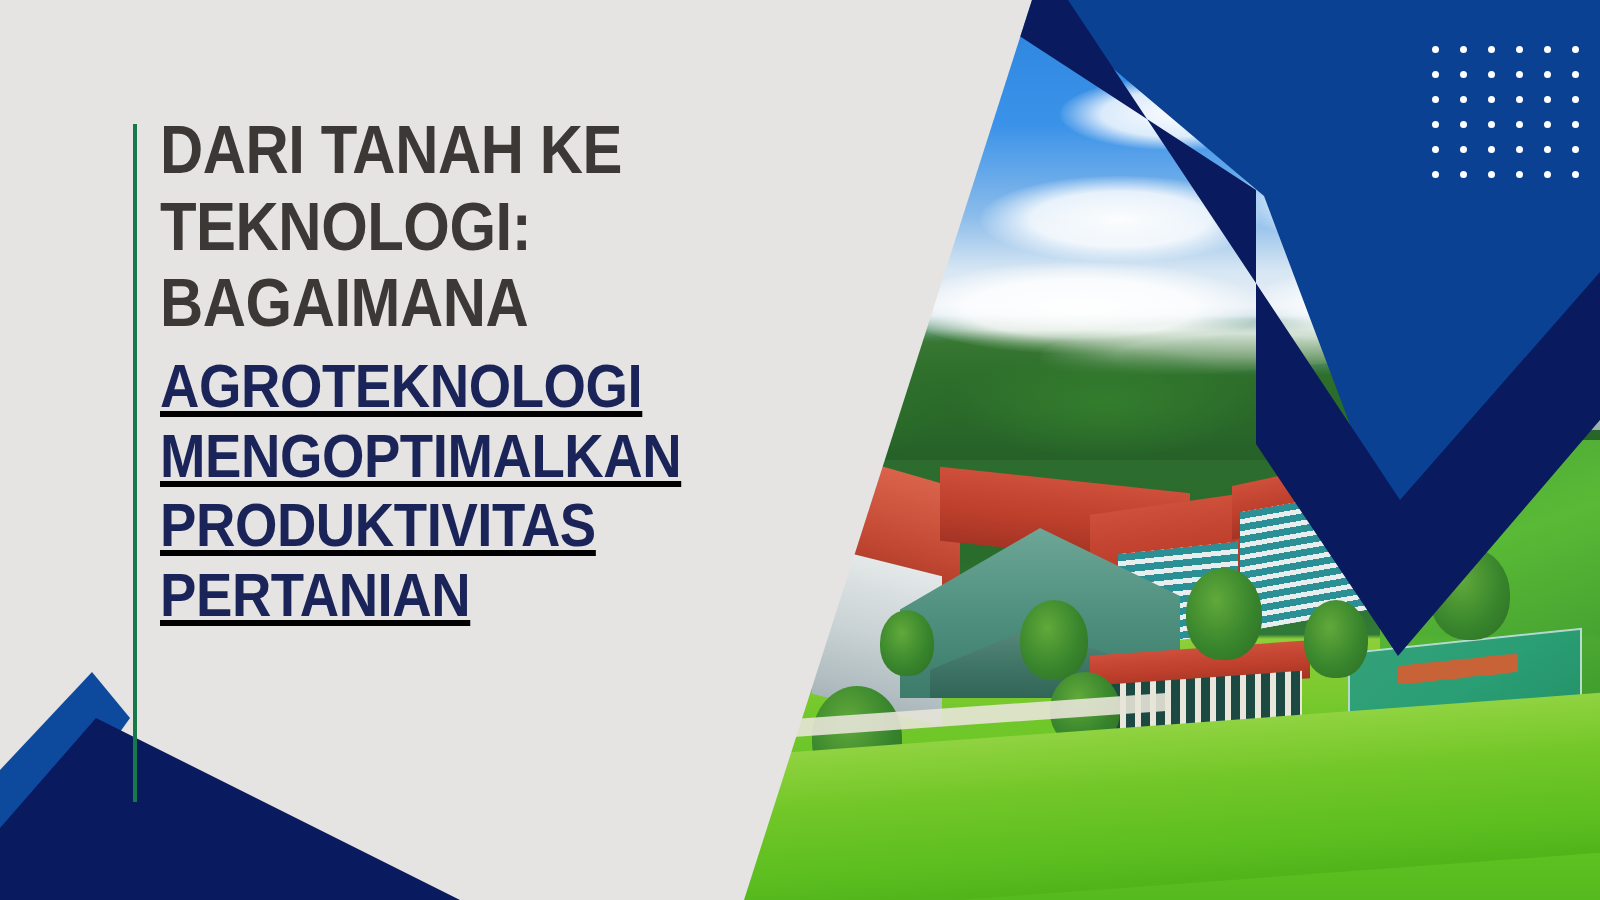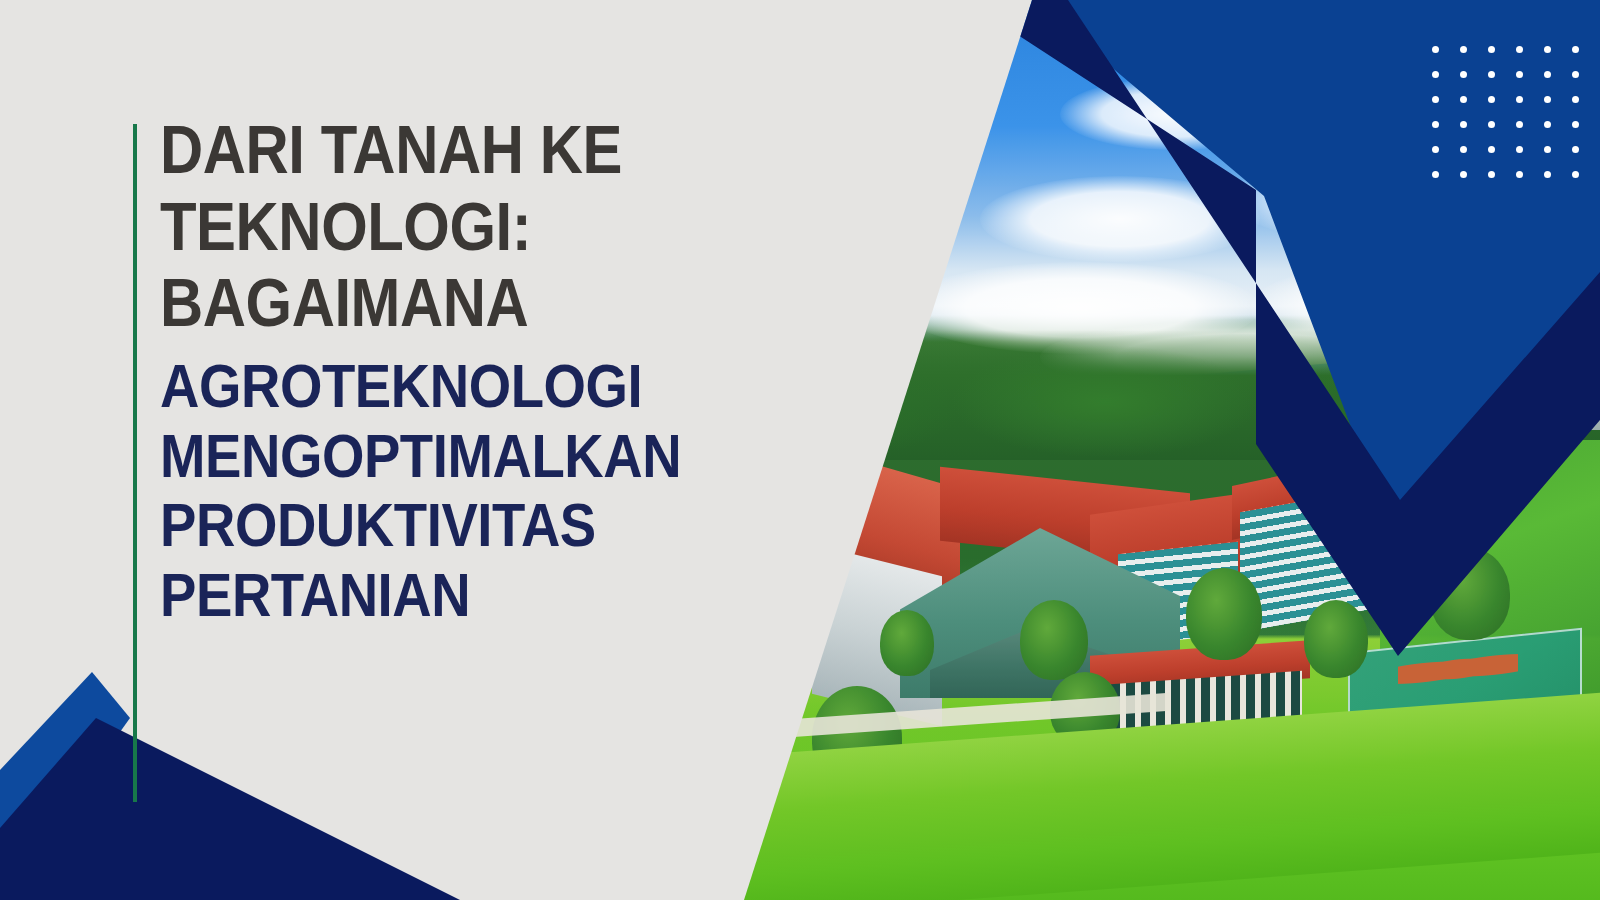--- a/index.html
+++ b/index.html
@@ -206,21 +206,21 @@
   .line.gray {
     color: #3b3835;
     font-size: 68px;
     margin-bottom: 10px;
   }
   .line.blue {
     color: #1a2458;
     font-size: 62px;
     margin-bottom: 9px;
   }
-  .blue-group { margin-top: 20px; }
+  .blue-group { margin-top: 20px; text-decoration: underline; }
 </style>
 </head>
 <body>
 
 <div id="poster">
 
   <div class="art-panel">
     <div class="photo">
 
       <div class="cloud" style="left:1060px; top:78px;  width:230px; height:72px;"></div>

